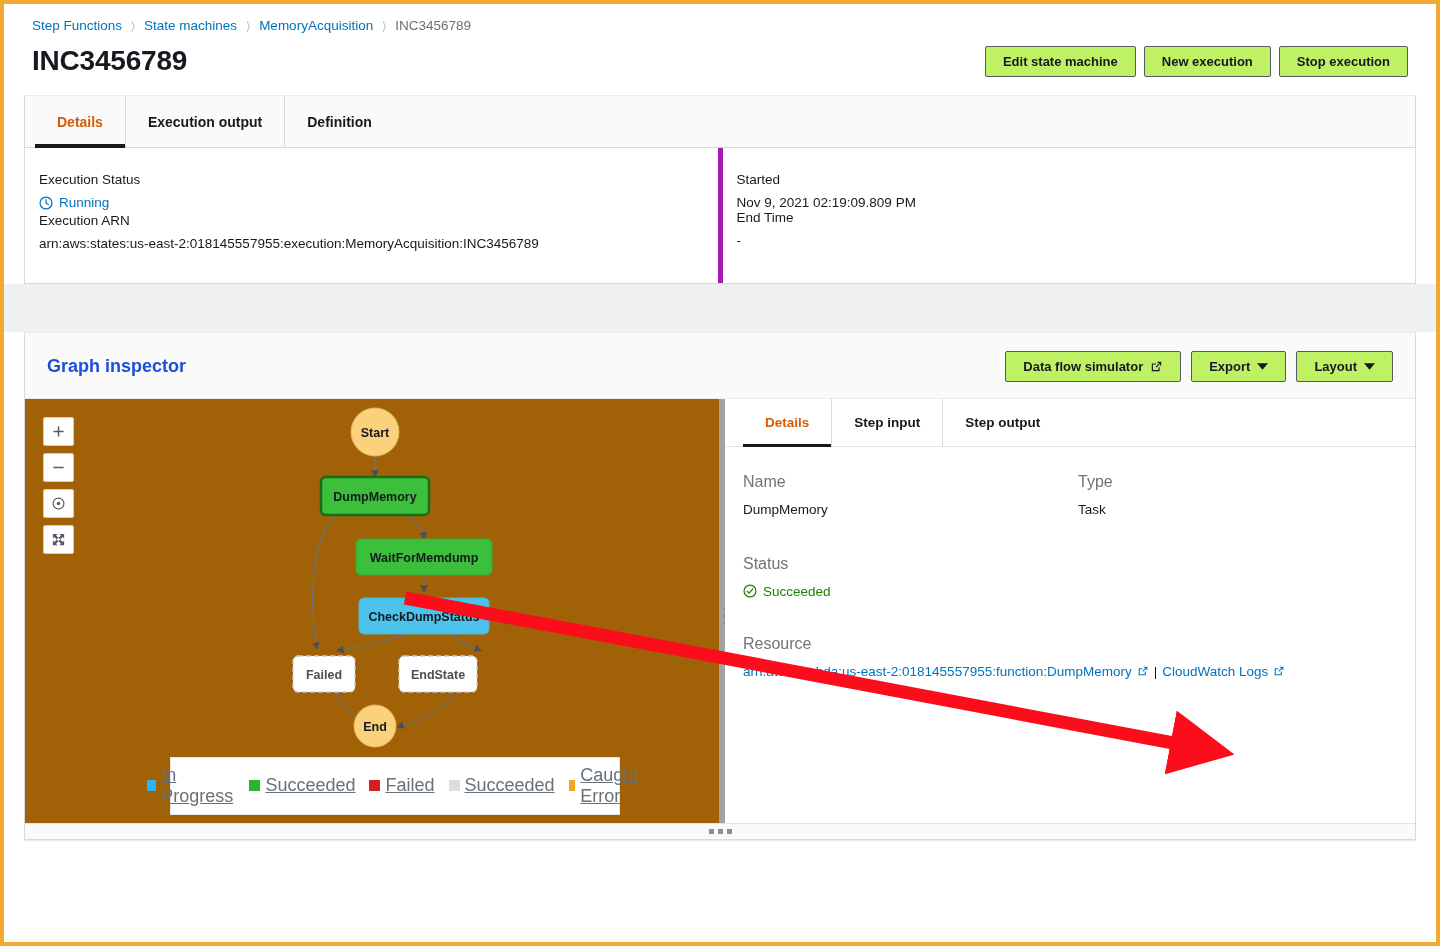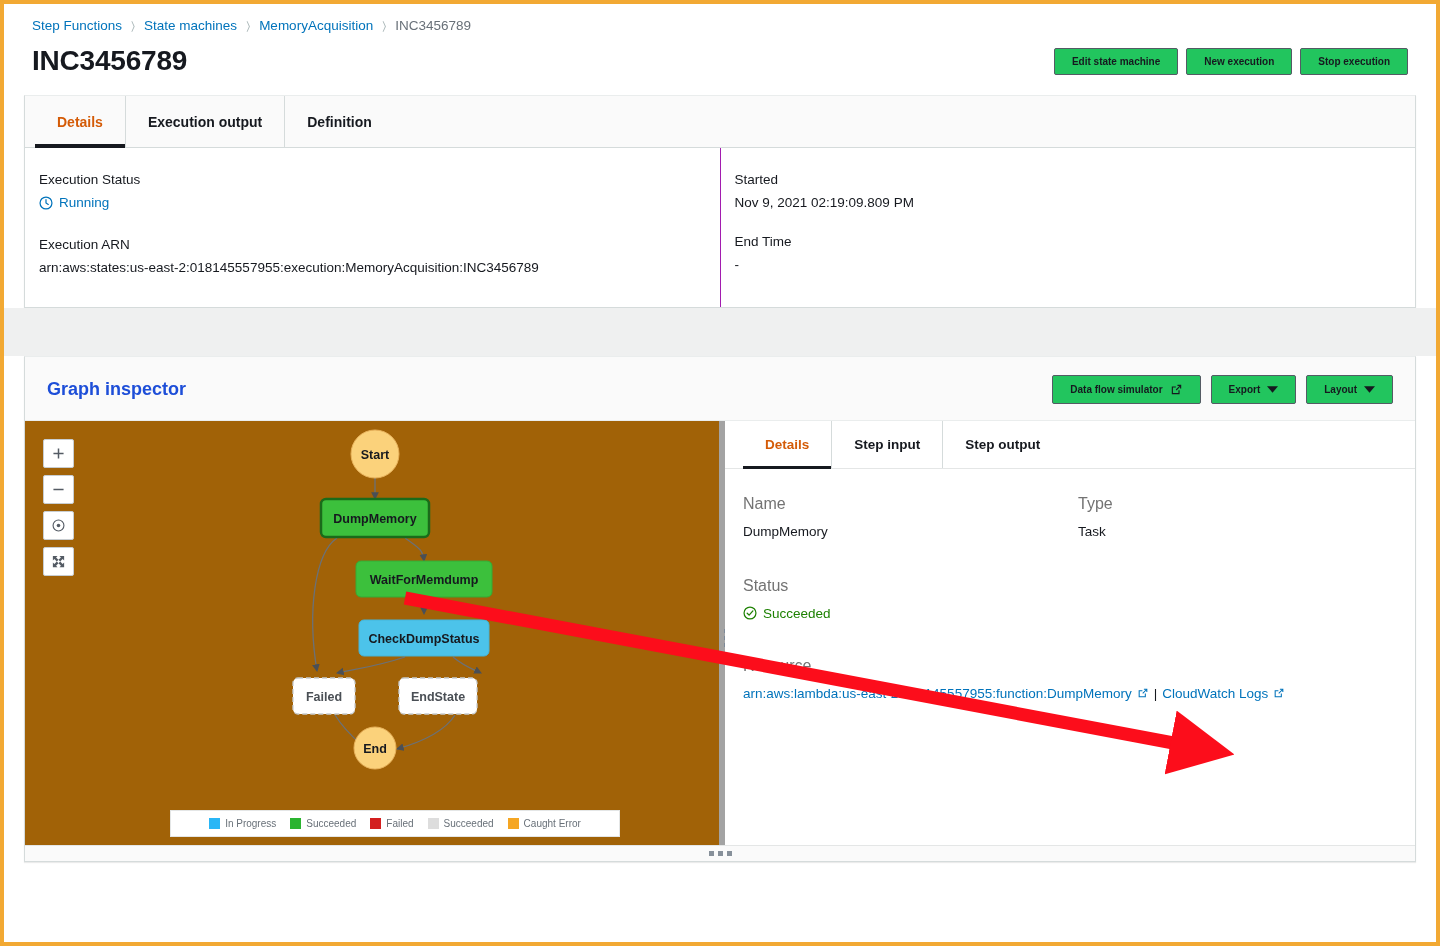--- a/index.html
+++ b/index.html
@@ -26,25 +26,25 @@
   .crumb-sep { color: #aab7b8; font-size: 12px; }
   
   .title-row {
     display: flex; align-items: center; justify-content: space-between;
     padding: 6px 28px 18px 28px;
     background: #ffffff;
   }
   .page-title { font-size: 28px; font-weight: bold; color: #16191f; letter-spacing: -0.2px;}
   .title-actions { display: flex; gap: 8px; }
   .btn {
-    background: #22c55e;
+    background: #bef264;
     border: 1px solid #545b64;
     border-radius: 2px;
     color: #16191f;
-    font-size: 10px;
+    font-size: 13px;
     font-weight: bold;
     padding: 7px 17px;
     cursor: pointer;
     font-family: "Liberation Sans", sans-serif;
     white-space: nowrap;
     display: inline-flex; align-items: center; gap: 7px;
   }
   
   .panel {
     background: #ffffff;
@@ -77,23 +77,23 @@
   }
   .detail-grid {
     display: flex;
     padding: 0;
     background: #ffffff;
   }
   .detail-col {
     flex: 1;
     padding: 24px 0 32px 14px;
   }
-  .detail-col:first-child { border-right: 1px solid #a21caf; }
+  .detail-col:first-child { border-right: 5px solid #a21caf; }
   .field-label { font-size: 13.5px; color: #16191f; margin-bottom: 8px; }
-  .field-value { font-size: 13.5px; color: #16191f; margin-bottom: 24px; }
+  .field-value { font-size: 13.5px; color: #16191f; }
   .field-value.last { margin-bottom: 0; }
   .status-running { color: #0073bb; display: inline-flex; align-items: center; gap: 6px; }
   .gap { height: 48px; background: #eff0f0; }
   
   .gi-header {
     display: flex; align-items: center; justify-content: space-between;
     padding: 18px 22px 16px 22px;
     background: #fafafa;
     border-bottom: 1px solid #eaeded;
   }
@@ -120,22 +120,23 @@
     line-height: 1;
   }
   .legend {
     position: absolute; left: 145px; bottom: 24px;
     width: 450px;
     border: 1px solid #e4e6e6;
     background: #ffffff;
     display: flex; align-items: center; justify-content: center;
     gap: 14px;
     padding: 7px 19px;
-    font-size: 10px;
+    font-size: 18px;
     color: #687078;
+    text-decoration: underline;
   }
   .legend-item { display: flex; align-items: center; gap: 5px; }
   .legend-swatch { width: 11px; height: 11px; display: inline-block; }
   .split-handle {
     position: absolute; left: 694px; top: 200px;
     width: 14px; height: 34px;
     display: flex; flex-direction: column; align-items: center; justify-content: center;
     gap: 3px; cursor: col-resize;
   }
   .split-handle span { width: 4px; height: 4px; background: #7d8998; display:block;}

